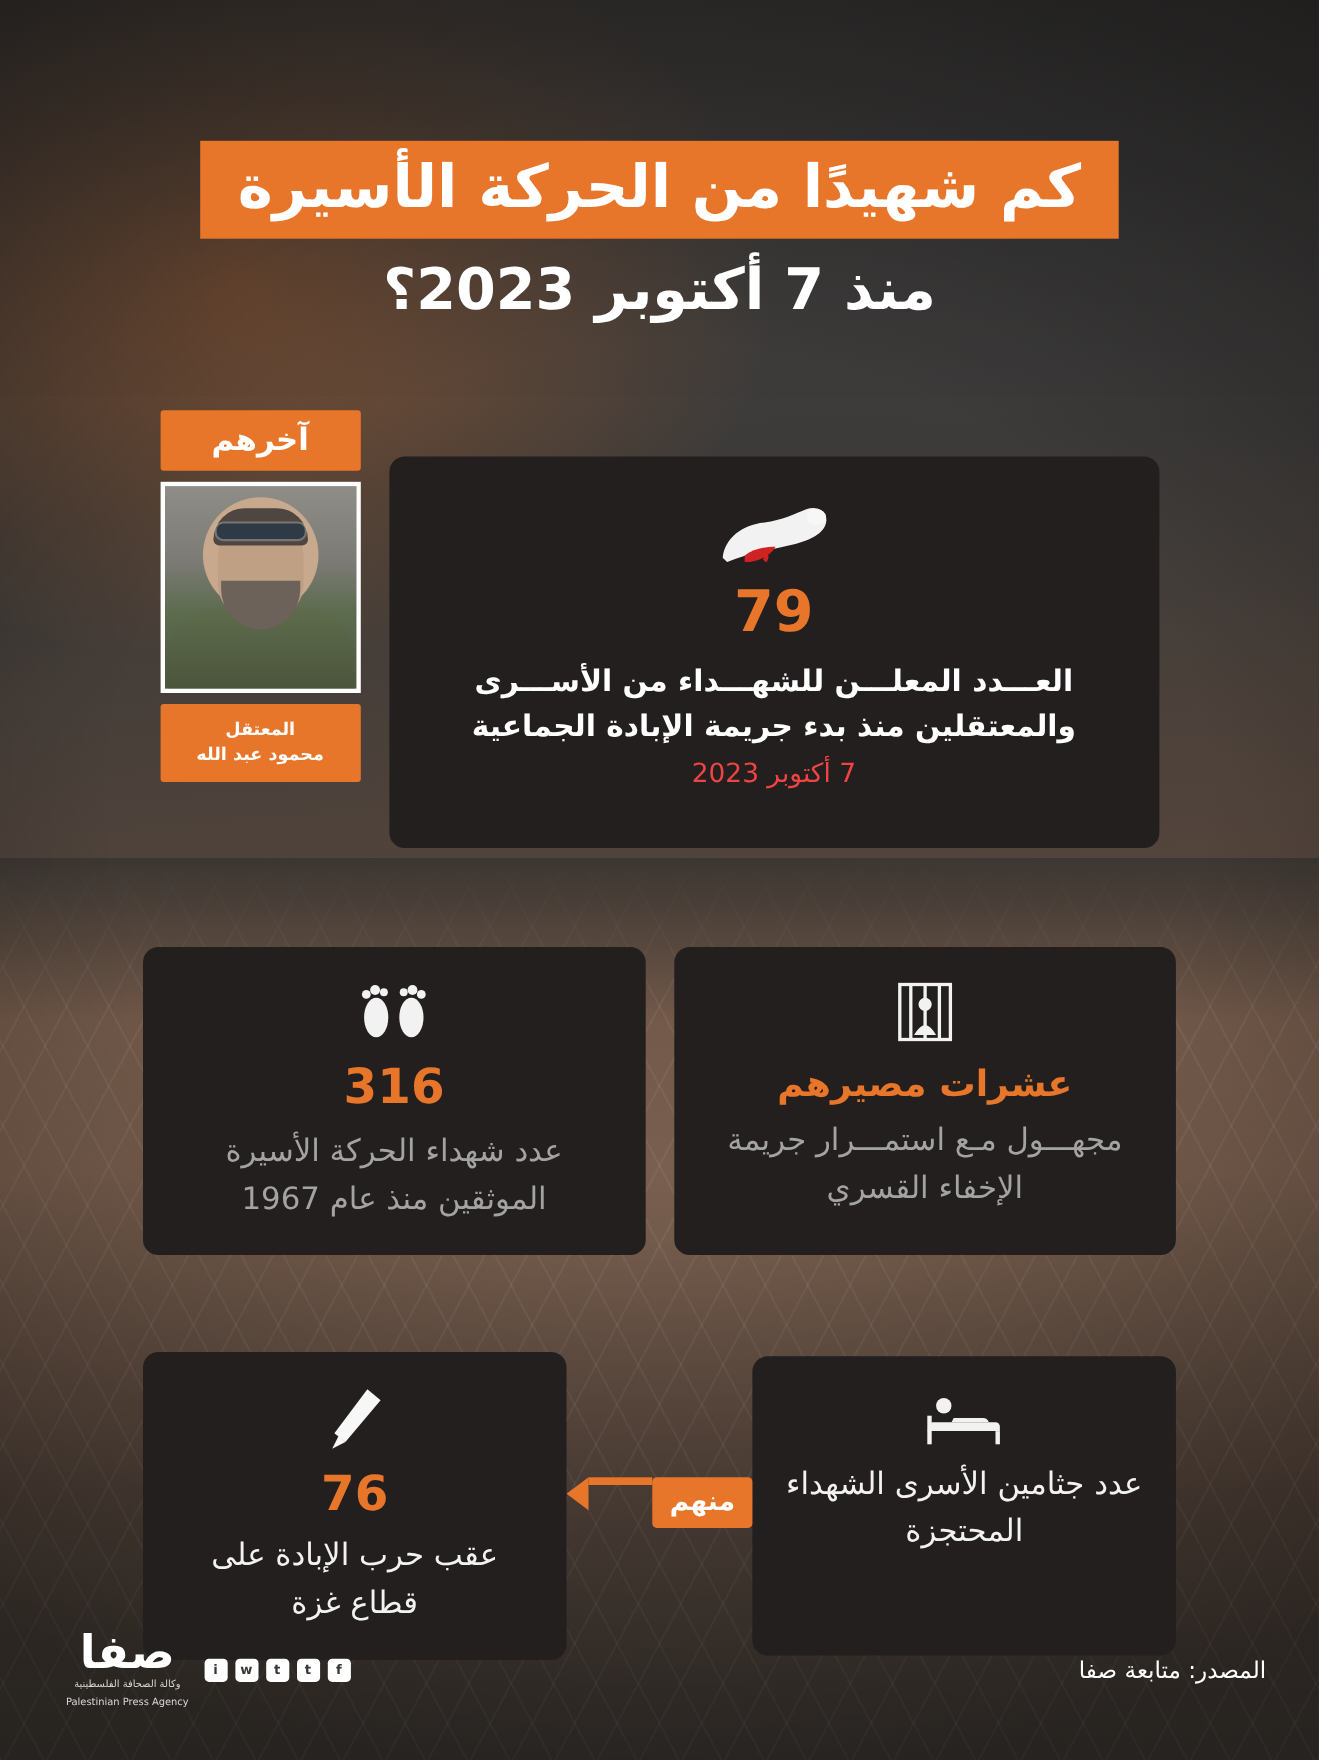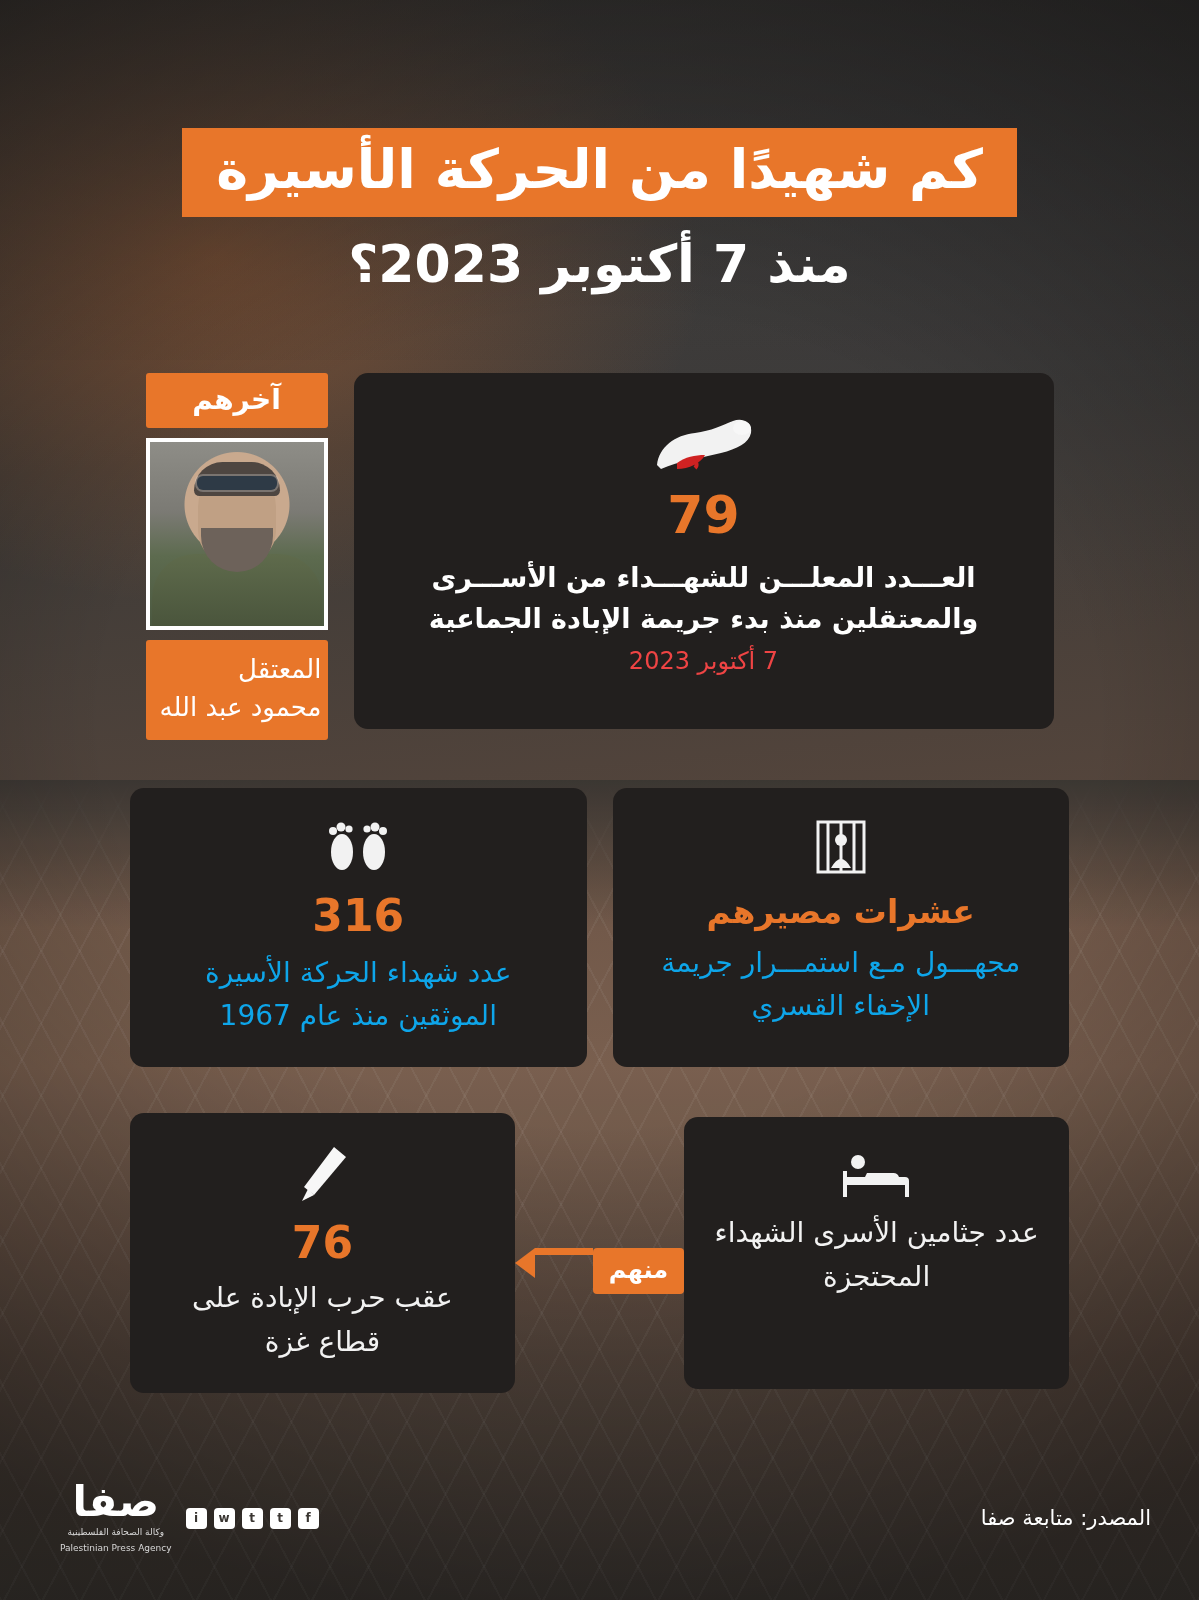--- a/index.html
+++ b/index.html
@@ -67,20 +67,21 @@
     gap: 26px;
     margin-top: 78px;
     padding: 0 130px;
     align-items: flex-start;
     flex-direction: row;
   }
 
   .card {
     background: #221f1e;
     border-radius: 14px;
+    margin-top: 42px;
   }
 
   
   .latest {
     width: 182px;
     display: flex;
     flex-direction: column;
     align-items: stretch;
   }
   .latest-badge {
@@ -125,23 +126,23 @@
   }
   .photo-body {
     position: absolute; left: 50%; bottom: 0; transform: translateX(-50%);
     width: 170px; height: 72px; border-radius: 44px 44px 0 0;
     background: linear-gradient(to bottom, #5f6b4c, #4a553c);
   }
   .latest-caption {
     margin-top: 10px;
     background: #e8762a;
     color: #ffffff;
-    text-align: right;
-    font-size: 26px;
-    font-weight: normal;
+    text-align: center;
+    font-size: 16px;
+    font-weight: bold;
     line-height: 1.45;
     padding: 11px 6px 13px;
     border-radius: 3px;
   }
 
   
   .card-main {
     flex: 1;
     max-width: 700px;
     min-height: 356px;
@@ -194,21 +195,21 @@
     font-weight: bold;
     margin-top: 14px;
   }
   .card-half .headline-or {
     color: #e8762a;
     font-size: 33px;
     font-weight: bold;
     margin-top: 16px;
   }
   .card-half .txt {
-    color: #0ea5e9;
+    color: #a3a3a3;
     font-size: 28px;
     line-height: 1.55;
     margin-top: 10px;
   }
 
   
   .row-bot {
     display: flex;
     justify-content: center;
     align-items: center;

